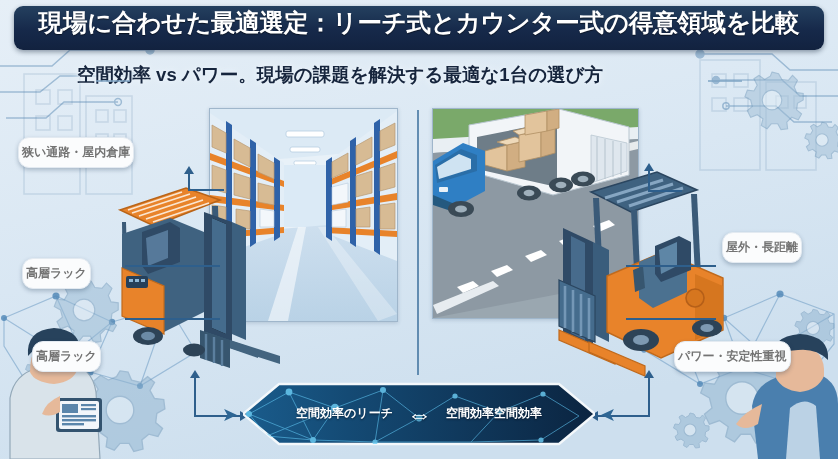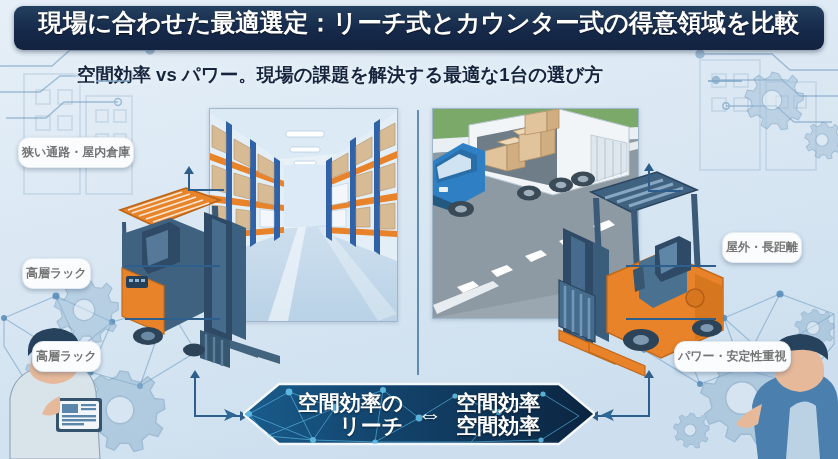--- a/index.html
+++ b/index.html
@@ -63,22 +63,22 @@
             border-left:8px solid #2e5f8c;}
   .ah-left{border-top:5px solid transparent;border-bottom:5px solid transparent;
            border-right:8px solid #2e5f8c;}
 
   
   .banner{position:absolute;left:243px;top:378px;width:352px;height:72px;}
   .banner-text{
     position:absolute;inset:0;display:flex;align-items:center;justify-content:center;
     gap:14px;color:#fff;font-weight:bold;pointer-events:none;
   }
-  .bt-col{display:flex;flex-direction:column;align-items:flex-end;line-height:1.1;
-          font-size:21px;text-shadow:0 1px 2px rgba(0,10,25,.6);}
+  .bt-col{display:flex;flex-direction:row;align-items:flex-end;line-height:1.1;
+          font-size:12px;text-shadow:0 1px 2px rgba(0,10,25,.6);}
   .bt-mid{font-size:25px;text-shadow:0 1px 2px rgba(0,10,25,.6);}
   .side-arrow{position:absolute;font-size:19px;color:#2e6694;font-weight:bold;}
 </style>
 </head>
 <body>
 
 <div id="stage">
 
   <svg class="bg-layer" width="838" height="459" viewBox="0 0 838 459">
     <defs>

